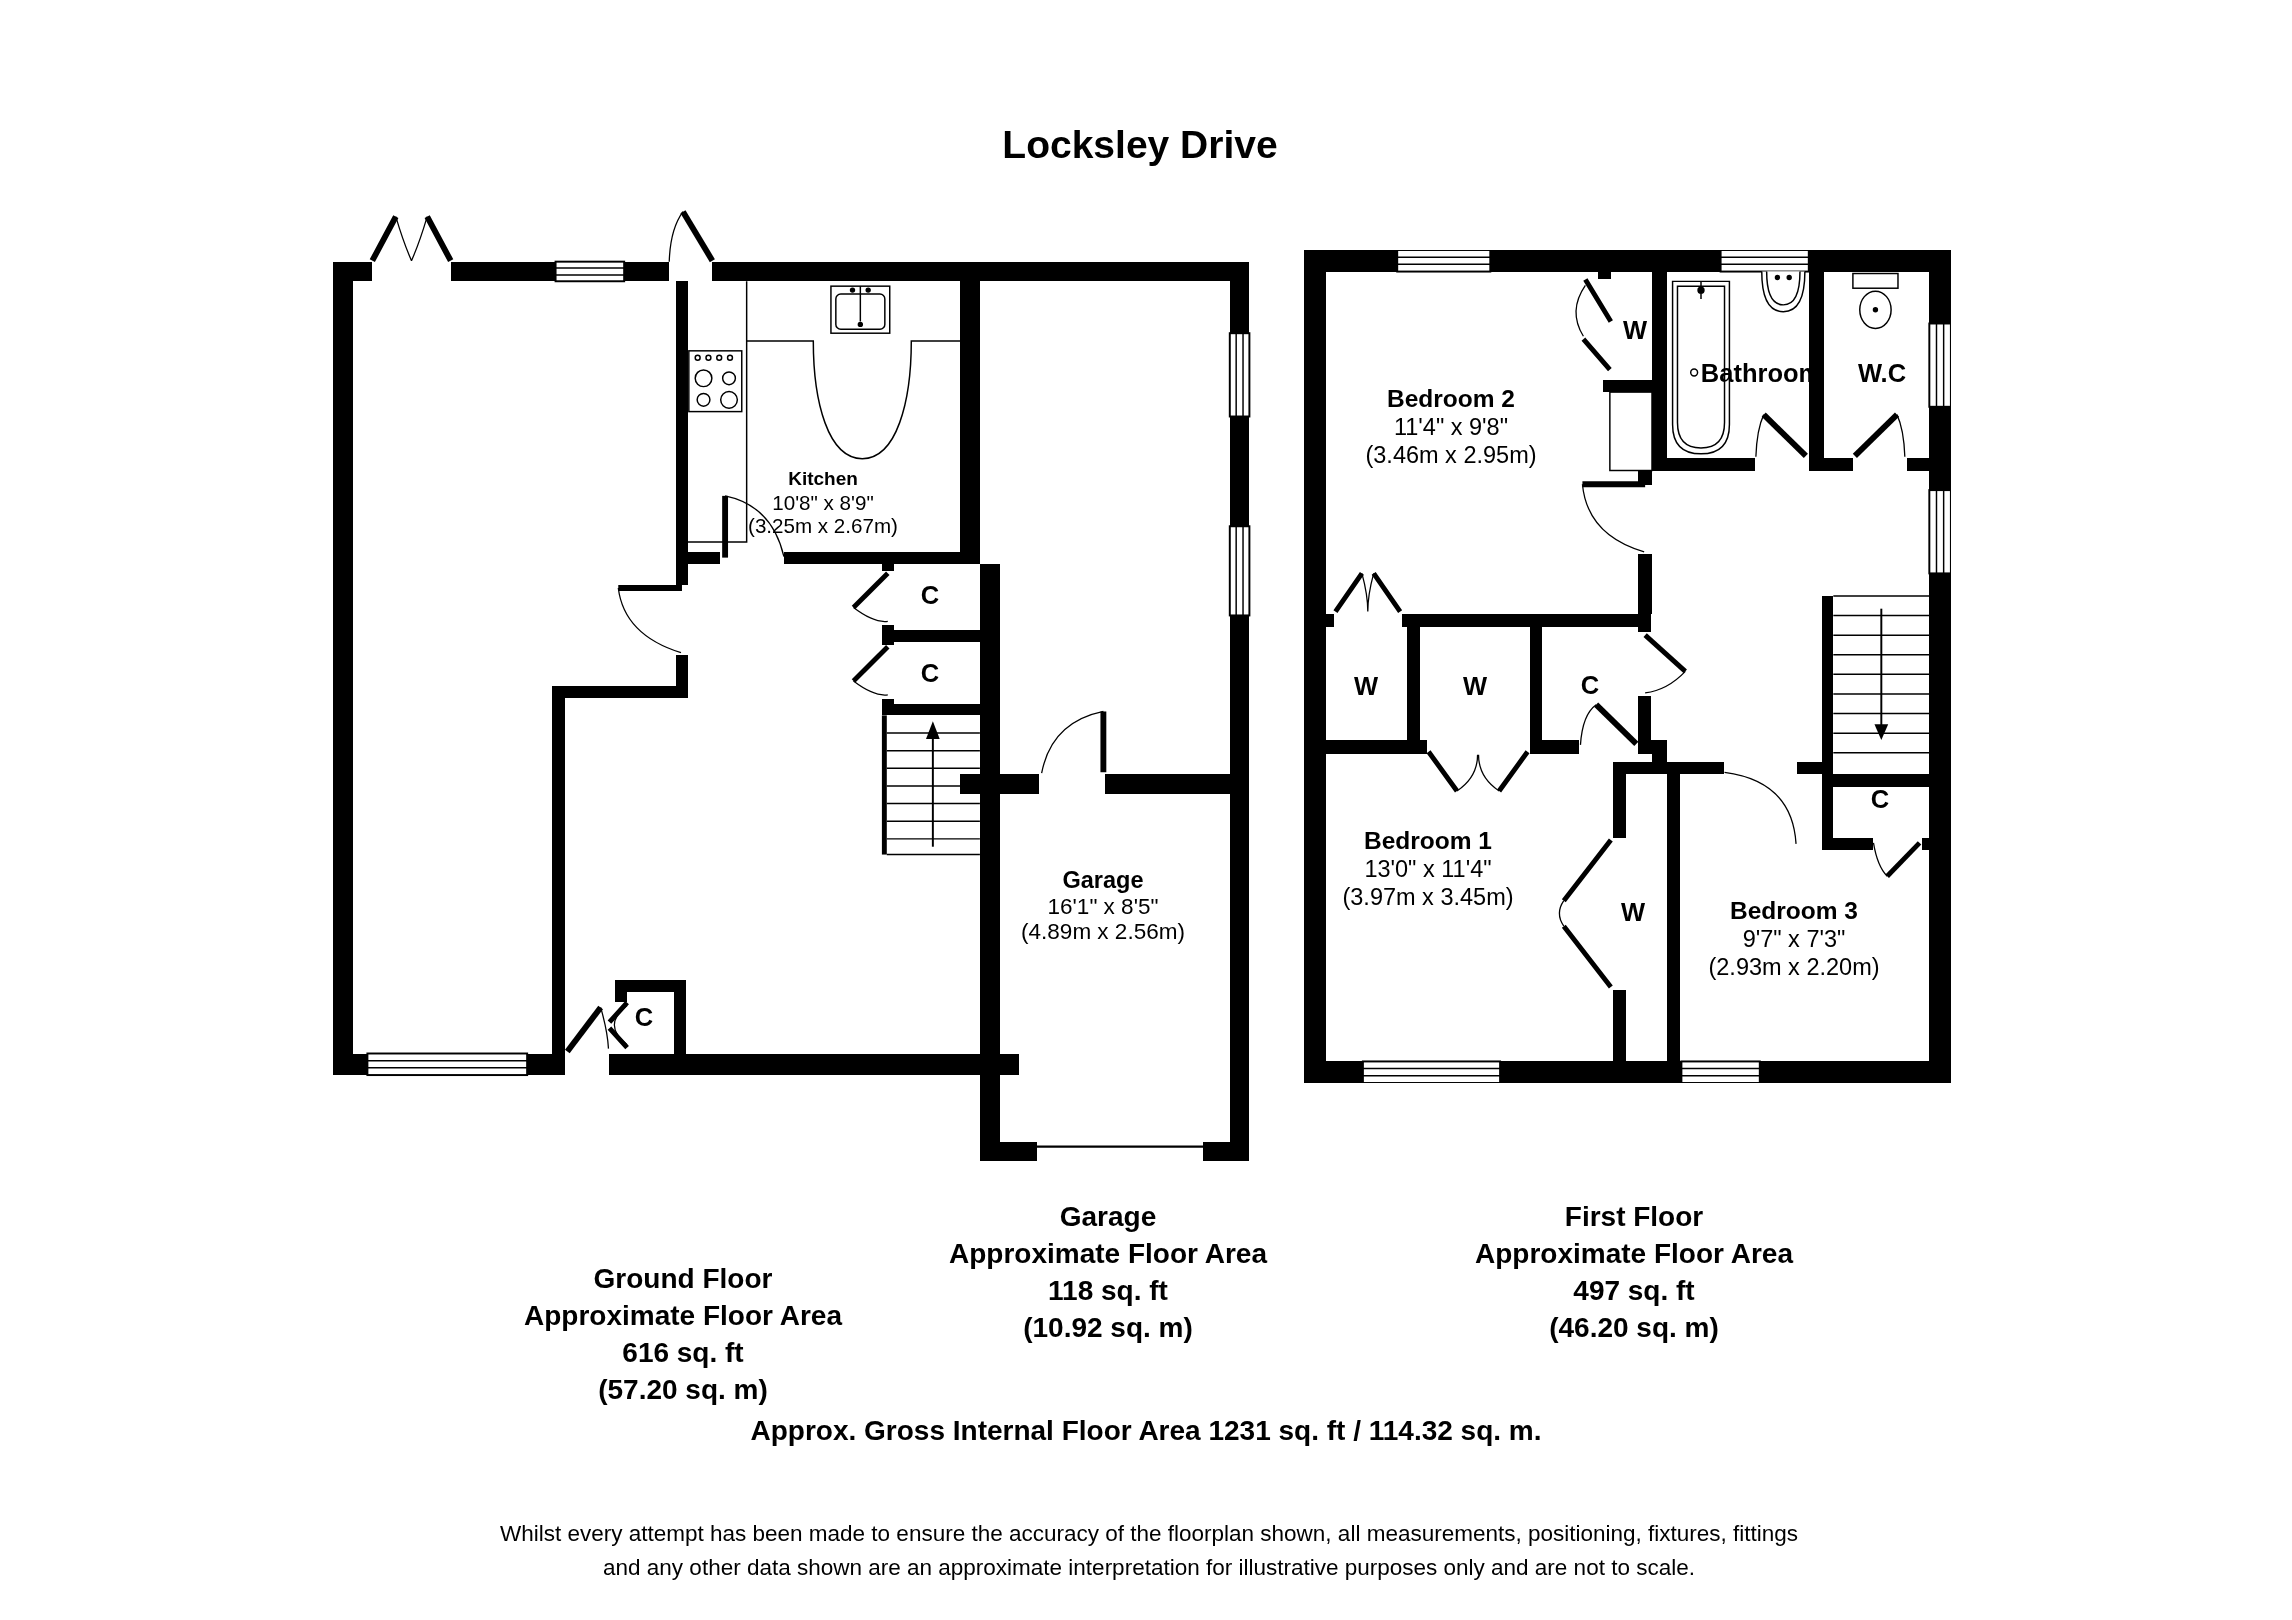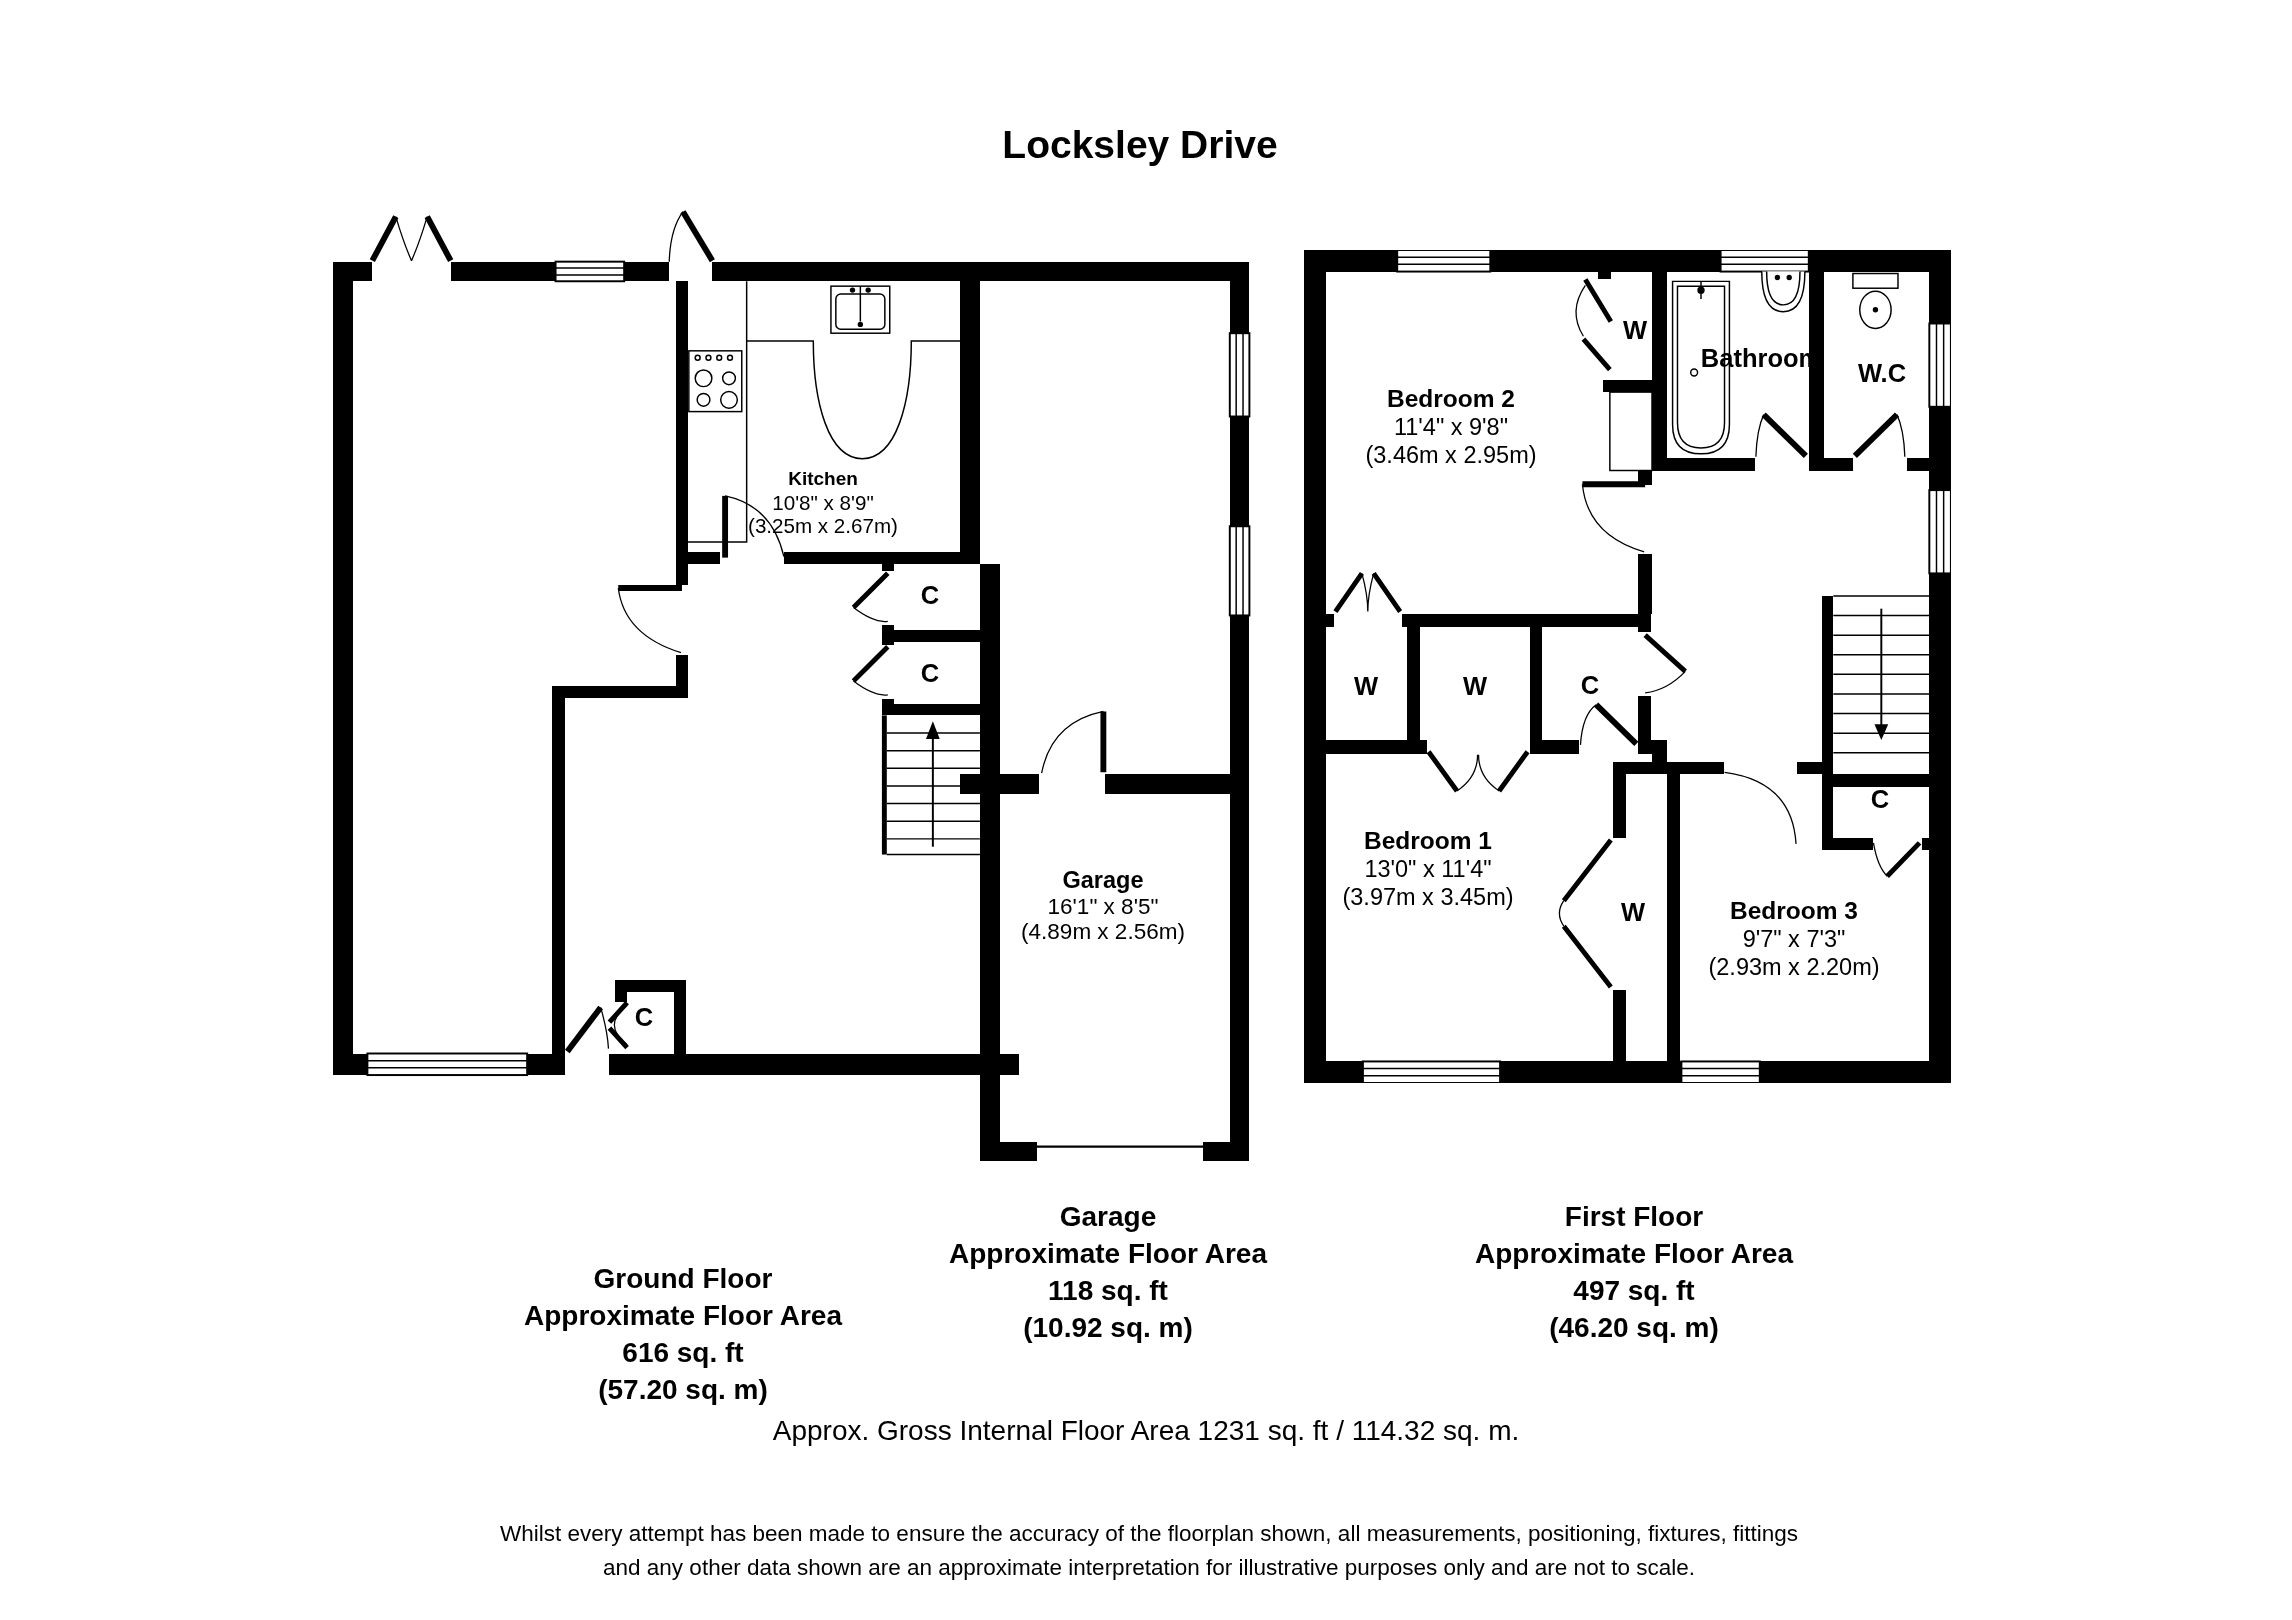--- a/index.html
+++ b/index.html
@@ -50,21 +50,21 @@
     position:absolute;
     transform:translateX(-50%);
     text-align:center;
     white-space:nowrap;
     font-weight:bold;font-size:28px;line-height:37px;
   }
   .footer-gross{
     position:absolute;
     left:1146px;top:1415px;
     transform:translateX(-50%);
-    font-weight:normal;font-size:28px;
+    font-weight:bold;font-size:28px;
     white-space:nowrap;
   }
   .footer-disc{
     position:absolute;
     left:1149px;
     transform:translateX(-50%);
     font-size:22.5px;
     white-space:nowrap;
   }
   #disc1{top:1521px;}
@@ -319,21 +319,21 @@
       </g>
       <circle cx="398" cy="125" r="3.5"></circle>
     </g>
   </svg>
 
   <div class="room-label" style="left:147px;top:135px;">
     <div class="rl-name">Bedroom 2</div>
     <div class="rl-dim">11'4" x 9'8"</div>
     <div class="rl-dim">(3.46m x 2.95m)</div>
   </div>
-  <div class="single-name" style="left:457px;top:108px;">Bathroom</div>
+  <div class="single-name" style="left:457px;top:123px;">Bathroom</div>
   <div class="single-name" style="left:578px;top:123px;">W.C</div>
   <div class="letter-label" style="left:331px;top:80px;">W</div>
   <div class="letter-label" style="left:62px;top:436px;">W</div>
   <div class="letter-label" style="left:171px;top:436px;">W</div>
   <div class="letter-label" style="left:286px;top:435px;">C</div>
   <div class="letter-label" style="left:329px;top:662px;">W</div>
   <div class="letter-label" style="left:576px;top:549px;">C</div>
   <div class="room-label" style="left:124px;top:577px;">
     <div class="rl-name">Bedroom 1</div>
     <div class="rl-dim">13'0" x 11'4"</div>

